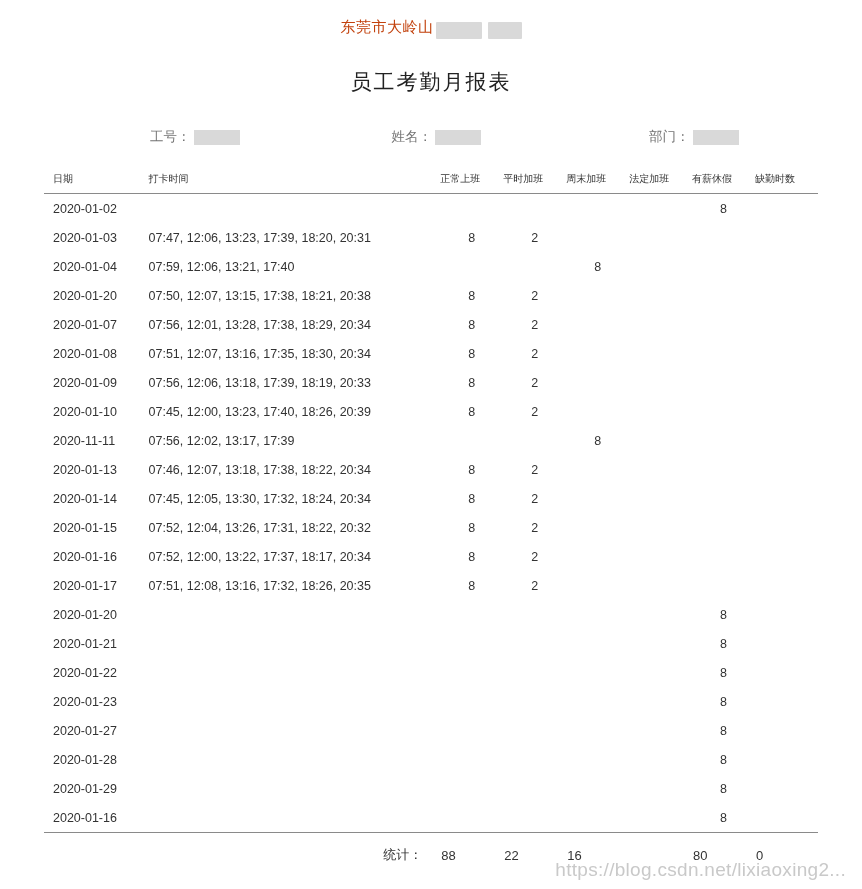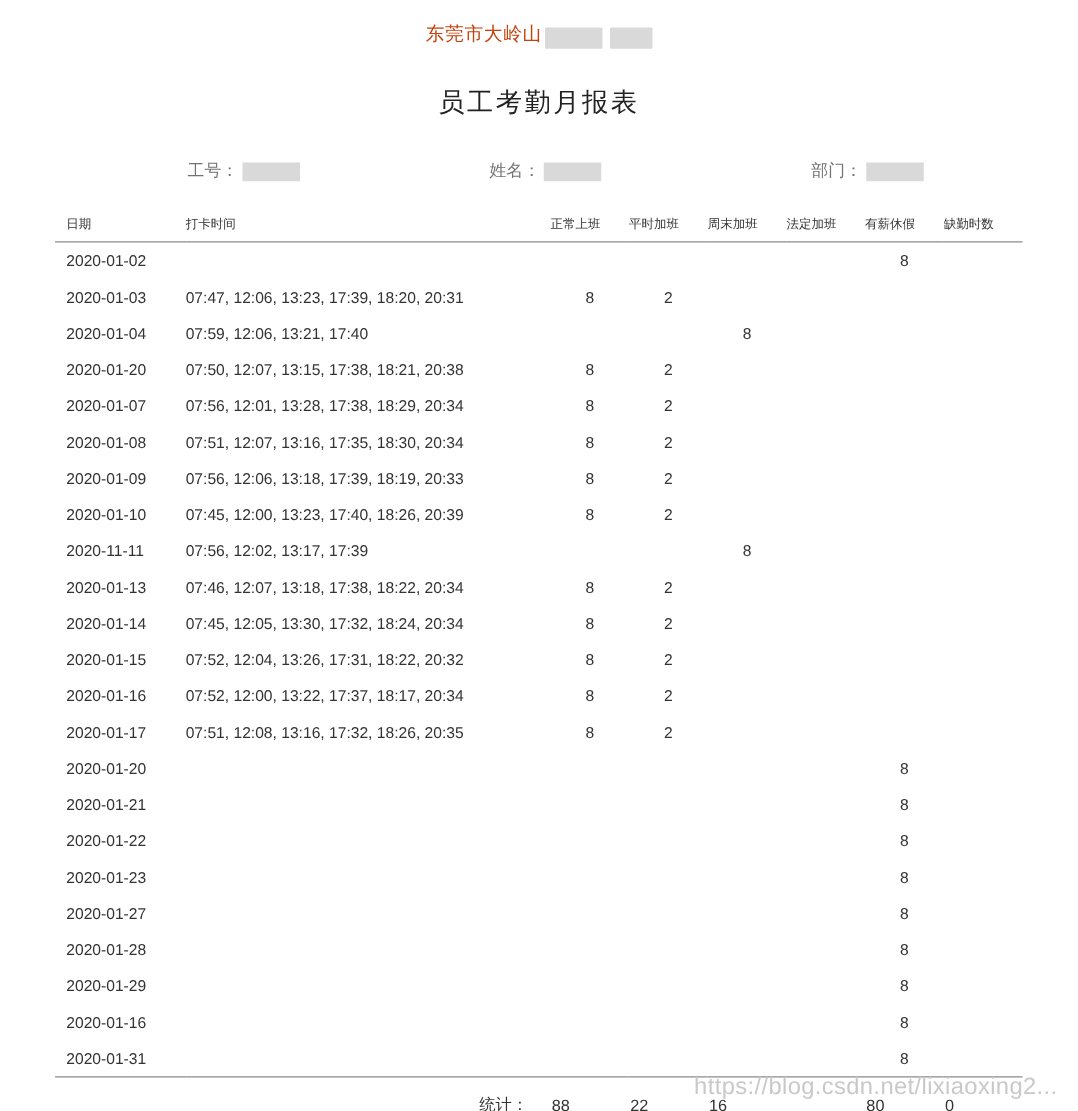--- a/index.html
+++ b/index.html
@@ -386,30 +386,20 @@
         <tr>
           <td class="col-date">2020-01-16</td>
           <td class="col-punch"></td>
           <td class="col-n1 num"></td>
           <td class="col-n2 num"></td>
           <td class="col-n3 num"></td>
           <td class="col-n4 num"></td>
           <td class="col-n5 num">8</td>
           <td class="col-n6 num"></td>
         </tr>
-        <tr>
-          <td class="col-date">2020-01-31</td>
-          <td class="col-punch"></td>
-          <td class="col-n1 num"></td>
-          <td class="col-n2 num"></td>
-          <td class="col-n3 num"></td>
-          <td class="col-n4 num"></td>
-          <td class="col-n5 num">8</td>
-          <td class="col-n6 num"></td>
-        </tr>
       </tbody>
     <tfoot>
       <tr class="summary-row">
         <td class="col-date"></td>
         <td class="col-punch summary-label">统计：</td>
         <td class="col-n1 num">88</td>
         <td class="col-n2 num">22</td>
         <td class="col-n3 num">16</td>
         <td class="col-n4 num"></td>
         <td class="col-n5 num">80</td>

